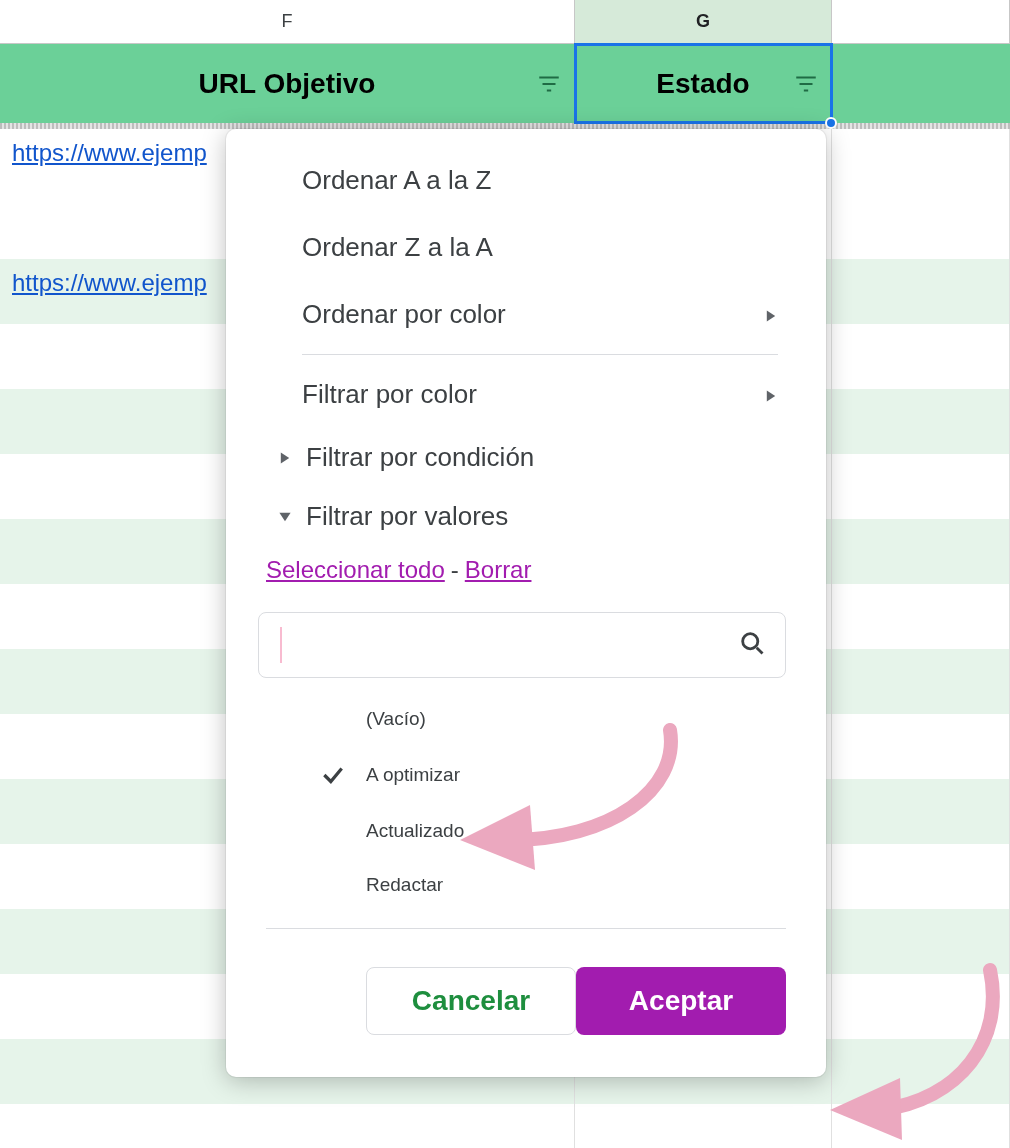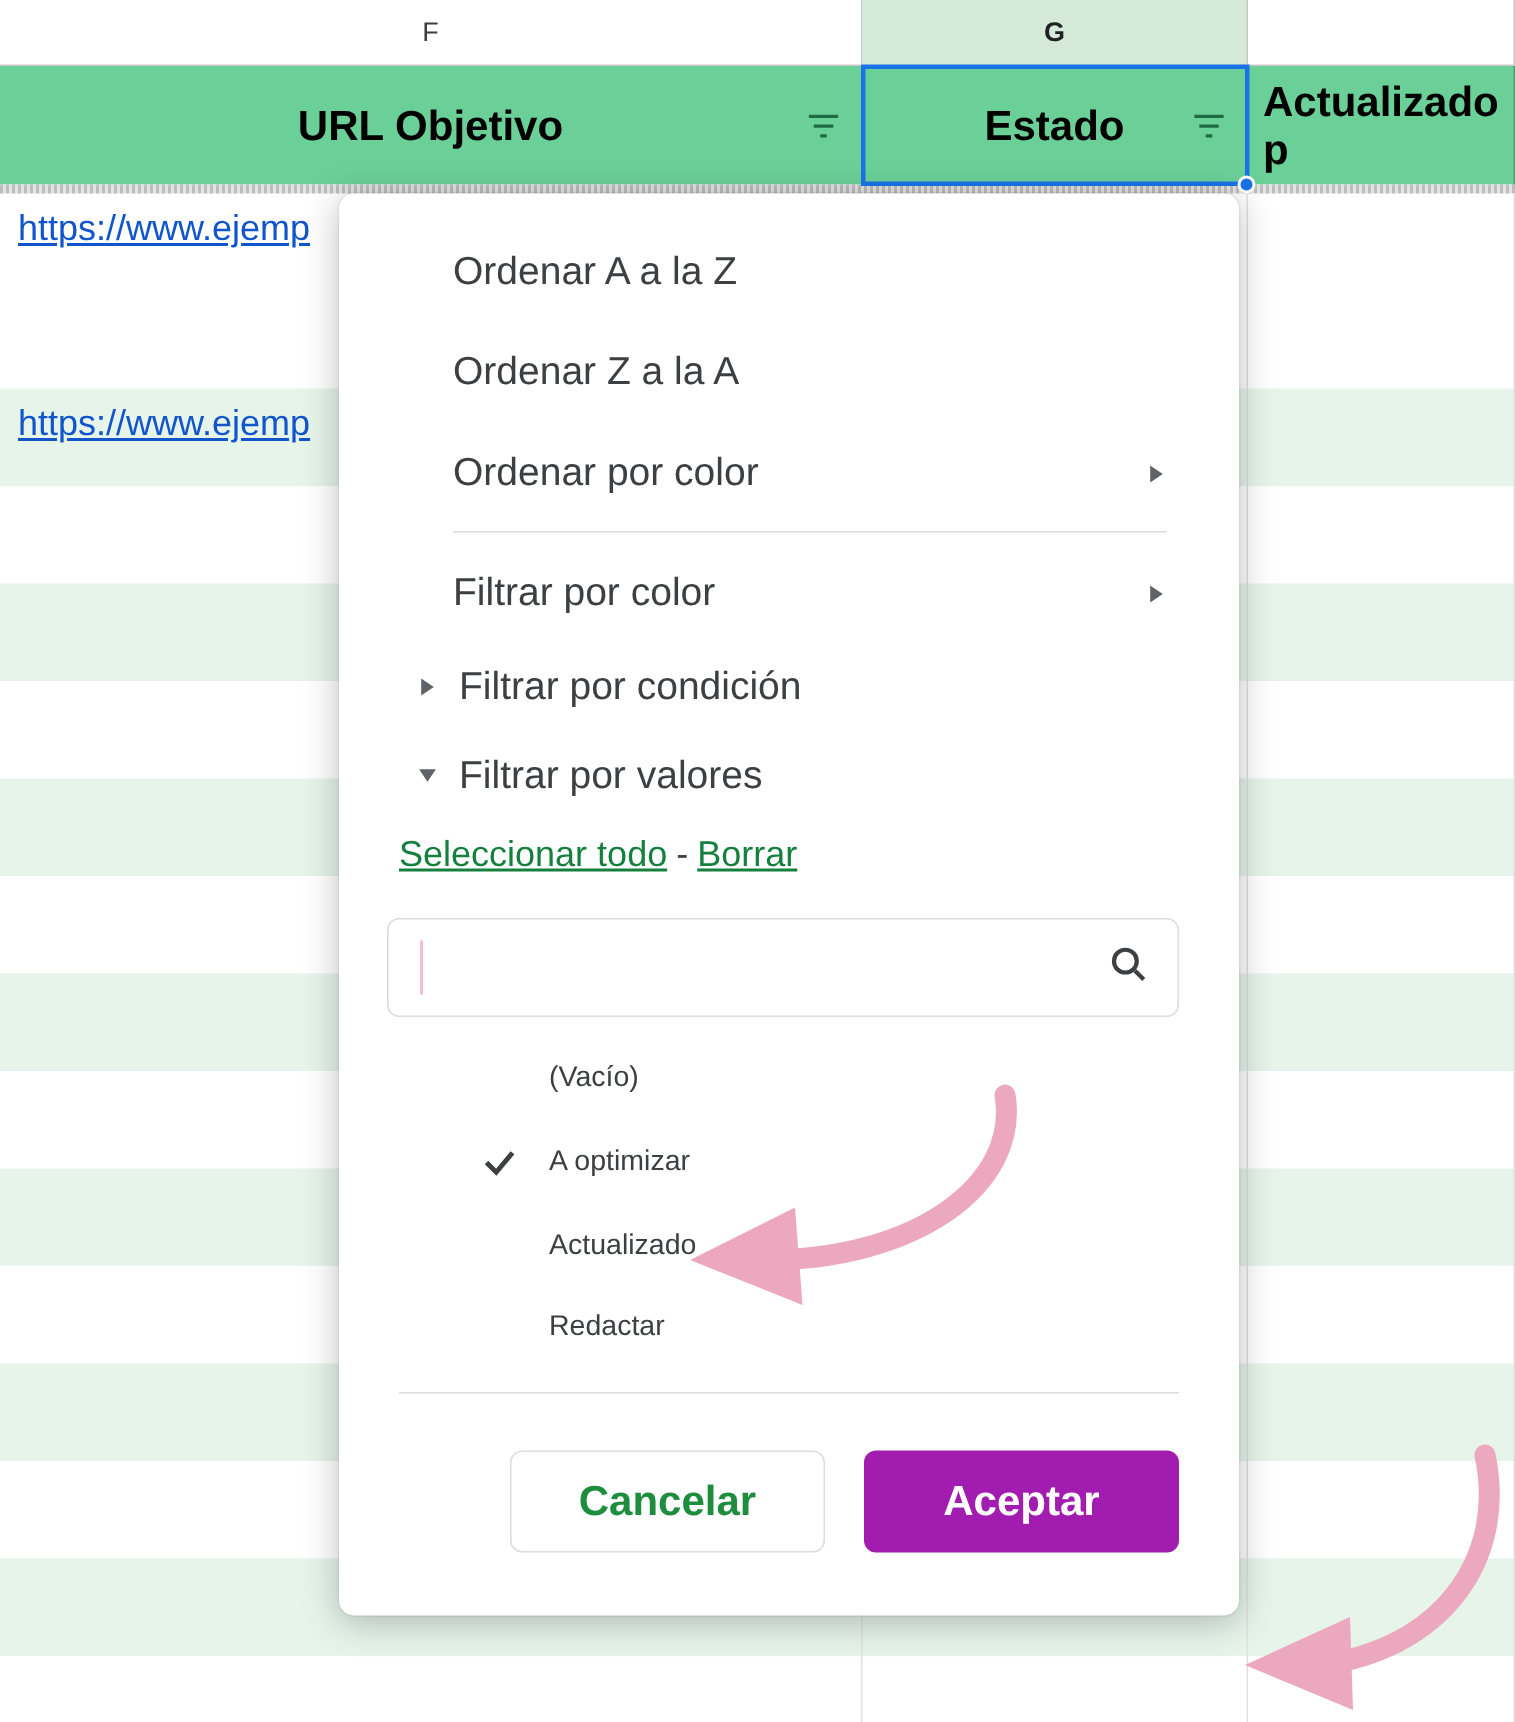--- a/index.html
+++ b/index.html
@@ -145,21 +145,21 @@
     color: #3c4043;
     cursor: pointer;
   }
   .expand-caret { color:#5f6368; display:flex; }
   .expand-caret svg { width:14px; height:14px; }
 
   .link-row {
     padding: 10px 40px 10px 40px;
     font-size: 24px;
   }
-  .link-row a { color: #15803d; text-decoration: underline; cursor:pointer;margin-top:36px; }
+  .link-row a { color: #a21caf; text-decoration: underline; cursor:pointer;margin-top:36px; }
   .link-row span.sep { color: #3c4043; padding: 0 6px; }
 
   .search-wrap {
     margin: 18px 40px 8px 32px;
     position: relative;
   }
   .search-input {
     width: 100%;
     height: 66px;
     border: 1px solid #dadce0;
@@ -208,21 +208,20 @@
 
   .footer-divider {
     height: 1px;
     background: #dadce0;
     margin: 16px 40px 26px 40px;
   }
 
   .button-row {
     display: flex;
     justify-content: flex-end;
-    gap: 26px;
     padding: 12px 40px;
   }
   .btn {
     height: 68px;
     min-width: 210px;
     border-radius: 8px;
     font-size: 28px;
     font-weight: 600;
     display: flex;
     align-items: center;
@@ -268,23 +267,20 @@
     </span>
   </div>
   <div class="header-cell selected" style="width:257px">
     <span>Estado</span>
     <span class="filter-btn">
       <svg viewBox="0 0 24 24" fill="currentColor">
           <path d="M3 5h18v2H3zM6 11h12v2H6zM10 17h4v2h-4z"></path>
         </svg>
     </span>
     <div class="selection-handle"></div>
-  </div>
-  <div class="header-cell" style="width:178px; justify-content:flex-start;">
-    <span>Actualizado p</span>
   </div>
 </div>
 
 <div class="grip-bar"></div>
 
 <div class="data-area">
   <div class="data-row">
     <div class="data-cell" style="width:575px"><a href="#">https://www.ejemp</a></div>
     <div class="data-cell" style="width:257px"></div>
     <div class="data-cell" style="width:178px"></div>

